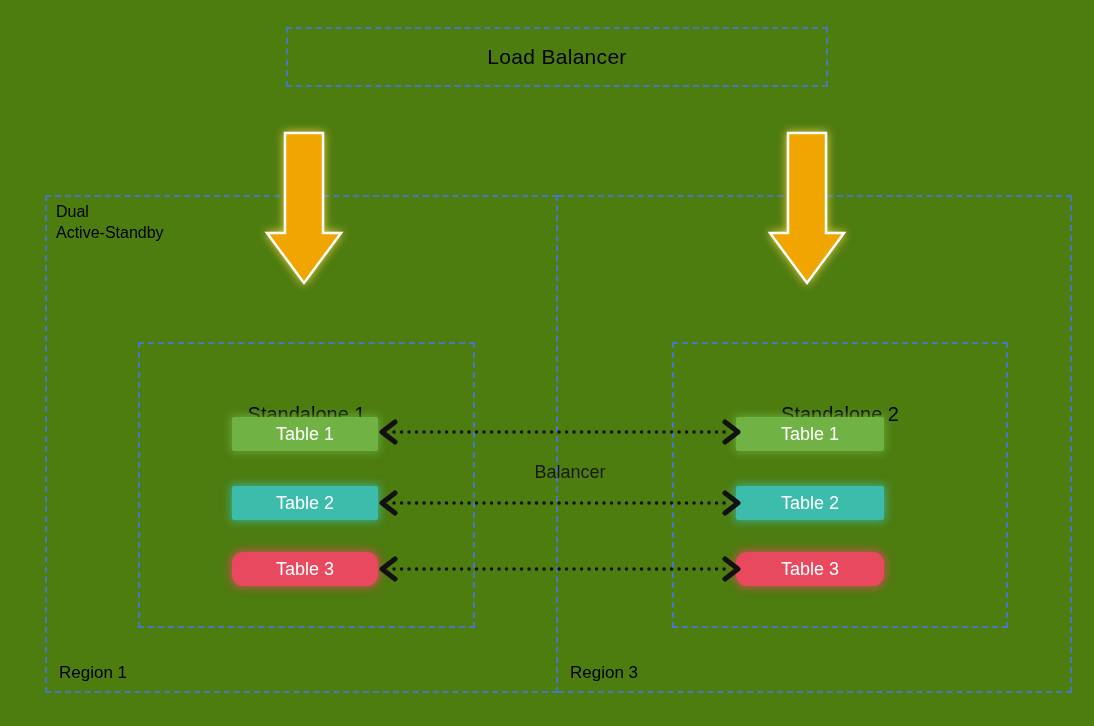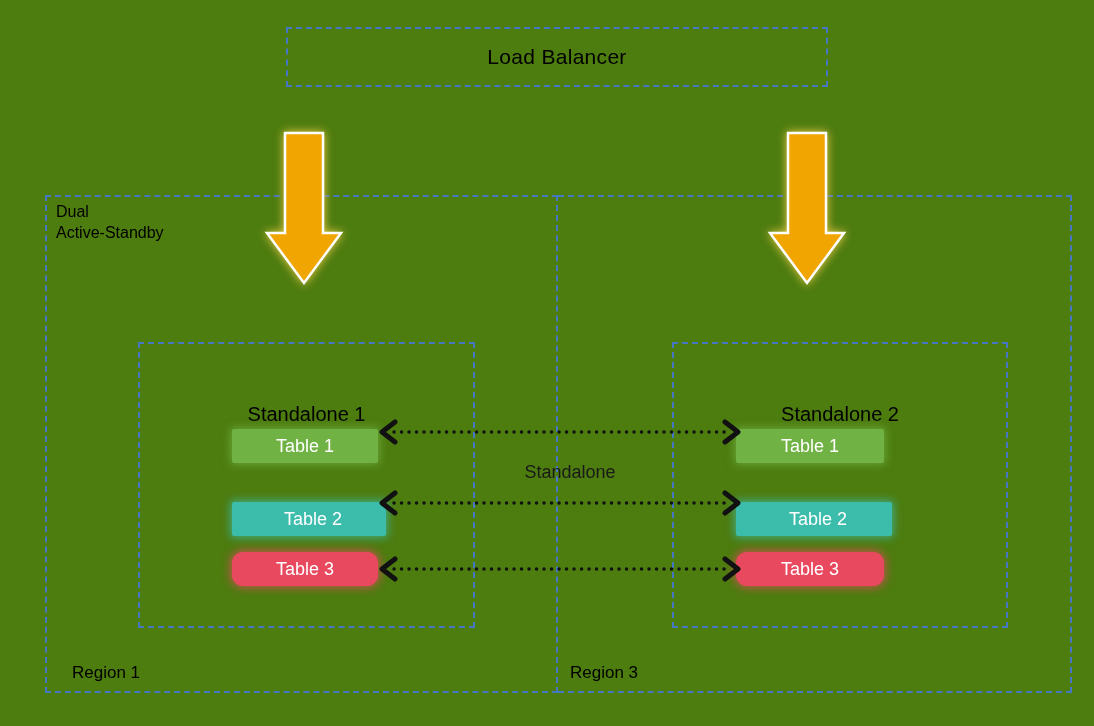--- a/index.html
+++ b/index.html
@@ -8,36 +8,36 @@
 
   .dashed-box{position:absolute;border:2px dashed #4677c4;box-sizing:border-box;background:transparent;}
 
   .lb-box{left:286px;top:27px;width:542px;height:60px;display:flex;align-items:center;justify-content:center;}
   .lb-label{font-size:21px;letter-spacing:.3px;color:#000;}
 
   .region1-box{left:45px;top:195px;width:513px;height:498px;}
   .region2-box{left:558px;top:195px;width:514px;height:498px;border-left:none;}
 
   .mode-label{position:absolute;left:9px;top:4px;font-size:16px;line-height:21px;color:#000;}
-  .region-label{position:absolute;left:25px;bottom:8px;font-size:17px;color:#000;}
+  .region-label{position:absolute;left:12px;bottom:8px;font-size:17px;color:#000;}
   .region2-box .region-label{left:12px;}
 
   .standalone1-box{left:138px;top:342px;width:337px;height:286px;}
   .standalone2-box{left:672px;top:342px;width:336px;height:286px;}
   .standalone-title{position:absolute;left:0;top:11px;width:100%;text-align:center;font-size:20px;color:#000;margin-top:48px;}
 
   .table-chip{position:absolute;height:34px;line-height:34px;text-align:center;color:#ffffff;
               font-size:18px;border-radius:2px;}
   .chip-green{background:#70b244;box-shadow:0 0 9px 2px rgba(112,178,68,.7);}
   .chip-teal {background:#3cbcab;box-shadow:0 0 9px 2px rgba(60,188,171,.7);}
   .chip-red  {background:#e8495f;box-shadow:0 0 9px 2px rgba(232,73,95,.7);border-radius:11px;}
   .col-s1{left:232px;width:146px;}
   .col-s2{left:736px;width:148px;}
-  .row-1{top:429px;}
-  .row-2{top:502px;padding-left:8px;}
+  .row-1{top:417px;}
+  .row-2{top:486px;}
   .row-3{top:552px;}
 
   .gold-arrow{position:absolute;width:96px;height:166px;top:126px;}
   .gold-arrow polygon{fill:#f0a500;stroke:#ffffff;stroke-width:2.5;}
   .gold-arrow{filter:drop-shadow(0 0 5px rgba(255,211,77,.9));}
   .gold-left{left:256px;}
   .gold-right{left:759px;}
 
   .rep-arrow{position:absolute;left:378px;width:364px;height:26px;}
   .rep-1{top:419px;}
@@ -101,15 +101,15 @@
     <line class="dots" x1="16" y1="13" x2="348" y2="13"></line>
     <path class="head" d="M17,3 L4,13 L17,23"></path>
     <path class="head" d="M347,3 L360,13 L347,23"></path>
   </svg>
   <svg class="rep-arrow rep-3" viewBox="0 0 364 26">
     <line class="dots" x1="16" y1="13" x2="348" y2="13"></line>
     <path class="head" d="M17,3 L4,13 L17,23"></path>
     <path class="head" d="M347,3 L360,13 L347,23"></path>
   </svg>
 
-  <div class="replicate-label">Standalone</div>
+  <div class="replicate-label">Balancer</div>
 
 </div>
 
 </body></html>

